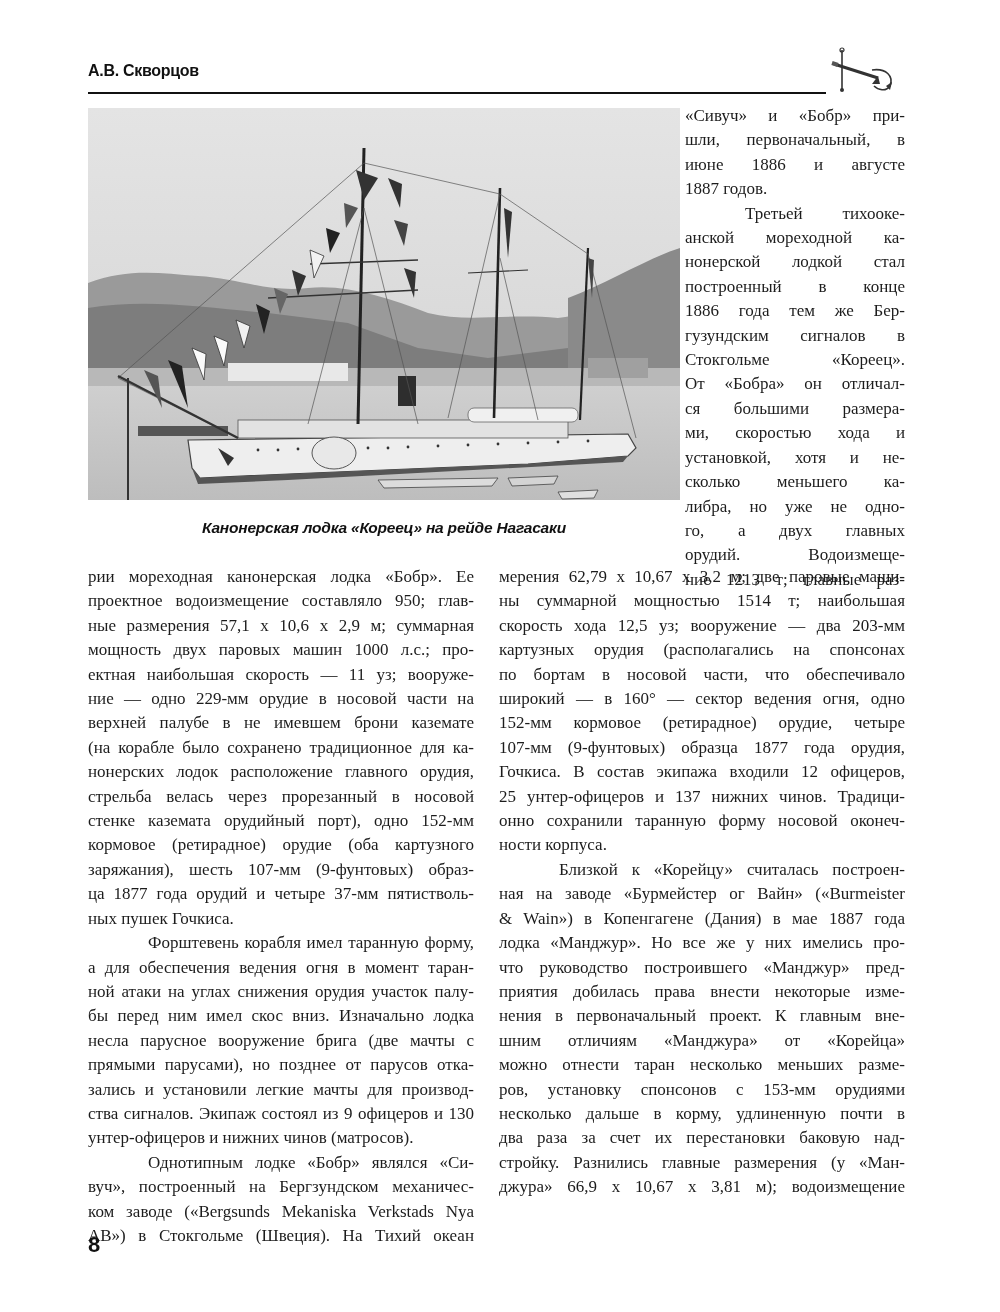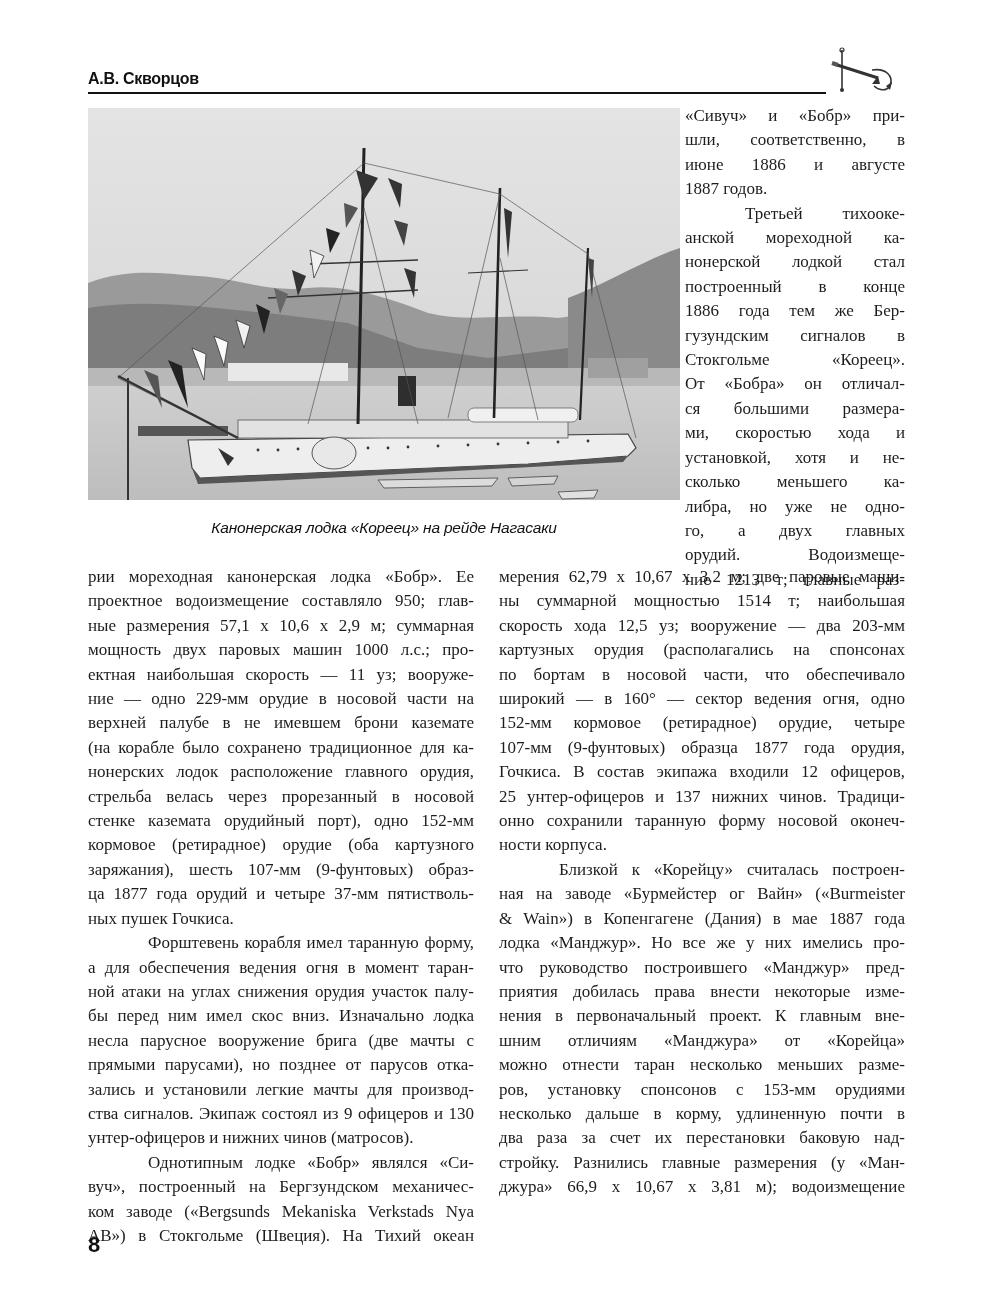--- a/index.html
+++ b/index.html
@@ -1,22 +1,22 @@
 <!DOCTYPE html>
 <html><head>
   <meta charset="utf-8">
   <style>
     html, body { margin: 0; padding: 0; background: #ffffff; }
     body { width: 1000px; height: 1312px; position: relative; overflow: hidden; font-family: "Liberation Serif", serif; color: #1a1a1a; }
-    .header-author { position: absolute; left: 88px; top: 62px; font-family: "Liberation Sans", sans-serif; font-weight: bold; font-size: 16px; letter-spacing: -0.3px; color: #111; margin-top: 8px; }
+    .header-author { position: absolute; left: 88px; top: 62px; font-family: "Liberation Sans", sans-serif; font-weight: bold; font-size: 16px; letter-spacing: -0.3px; color: #111; }
     .header-rule { position: absolute; left: 88px; top: 92px; width: 738px; height: 2px; background: #111; }
     .anchor { position: absolute; left: 828px; top: 46px; width: 72px; height: 56px; }
     .photo { position: absolute; left: 88px; top: 108px; width: 592px; height: 392px; background: #dcdcdc; overflow: hidden; }
     .photo svg { display: block; }
-    .caption { position: absolute; left: 88px; top: 519px; width: 592px; text-align: center; font-family: "Liberation Sans", sans-serif; font-weight: normal; font-style: italic; font-size: 15.5px; color: #111; letter-spacing: -0.2px; }
+    .caption { position: absolute; left: 88px; top: 519px; width: 592px; text-align: center; font-family: "Liberation Sans", sans-serif; font-weight: bold; font-style: italic; font-size: 15.5px; color: #111; letter-spacing: -0.2px; }
     .col { position: absolute; font-size: 17px; line-height: 24.4px; text-align: justify; color: #1c1c1c; }
     .col .ln { display: block; white-space: nowrap; text-align-last: justify; }
     .col .ln.last { text-align-last: left; }
     .col .ln.indent { padding-left: 60px; }
     .col-right-top { left: 685px; top: 104px; width: 220px; }
     .col-left { left: 88px; top: 565px; width: 386px; }
     .col-right { left: 499px; top: 565px; width: 406px; }
     .page-number { position: absolute; left: 88px; top: 1232px; font-family: "Liberation Sans", sans-serif; font-weight: bold; font-size: 22px; color: #111; }
   </style>
 </head>
@@ -135,21 +135,21 @@
 
     <path d="M290 372 L410 370 L404 378 L296 380 Z" fill="#dcdcdc" stroke="#444" stroke-width="0.8"></path>
     <path d="M420 370 L470 368 L466 376 L424 378 Z" fill="#d4d4d4" stroke="#444" stroke-width="0.8"></path>
     <path d="M470 384 L510 382 L506 390 L474 391 Z" fill="#e0e0e0" stroke="#444" stroke-width="0.8"></path>
   </svg>
 </div>
 <div class="caption">Канонерская лодка «Кореец» на рейде Нагасаки</div>
 
 <div class="col col-right-top">
   <span class="ln">«Сивуч» и «Бобр» при-</span>
-  <span class="ln">шли, соответственно, в</span>
+  <span class="ln">шли, первоначальный, в</span>
   <span class="ln">июне 1886 и августе</span>
   <span class="ln last">1887 годов.</span>
   <span class="ln indent">Третьей тихооке-</span>
   <span class="ln">анской мореходной ка-</span>
   <span class="ln">нонерской лодкой стал</span>
   <span class="ln">построенный в конце</span>
   <span class="ln">1886 года тем же Бер-</span>
   <span class="ln">гузундским сигналов в</span>
   <span class="ln">Стокгольме «Кореец».</span>
   <span class="ln">От «Бобра» он отличал-</span>

